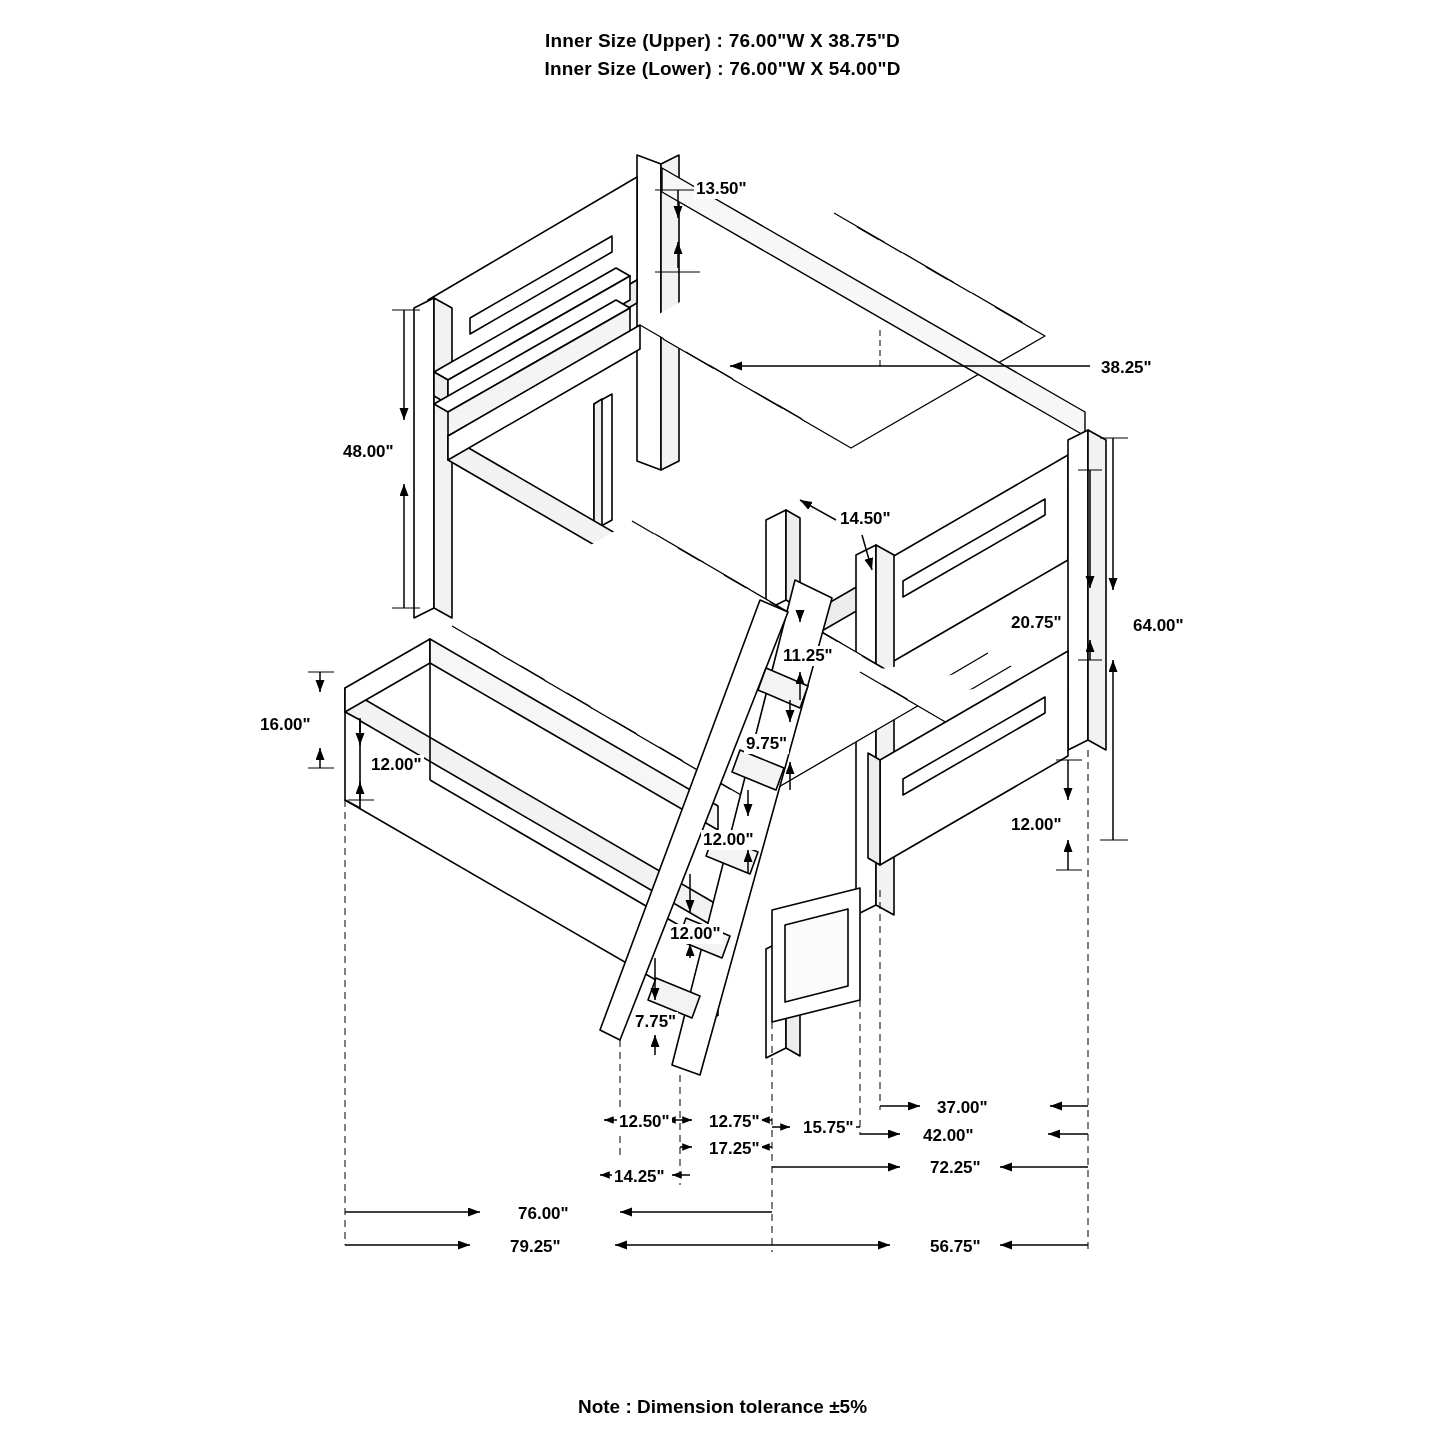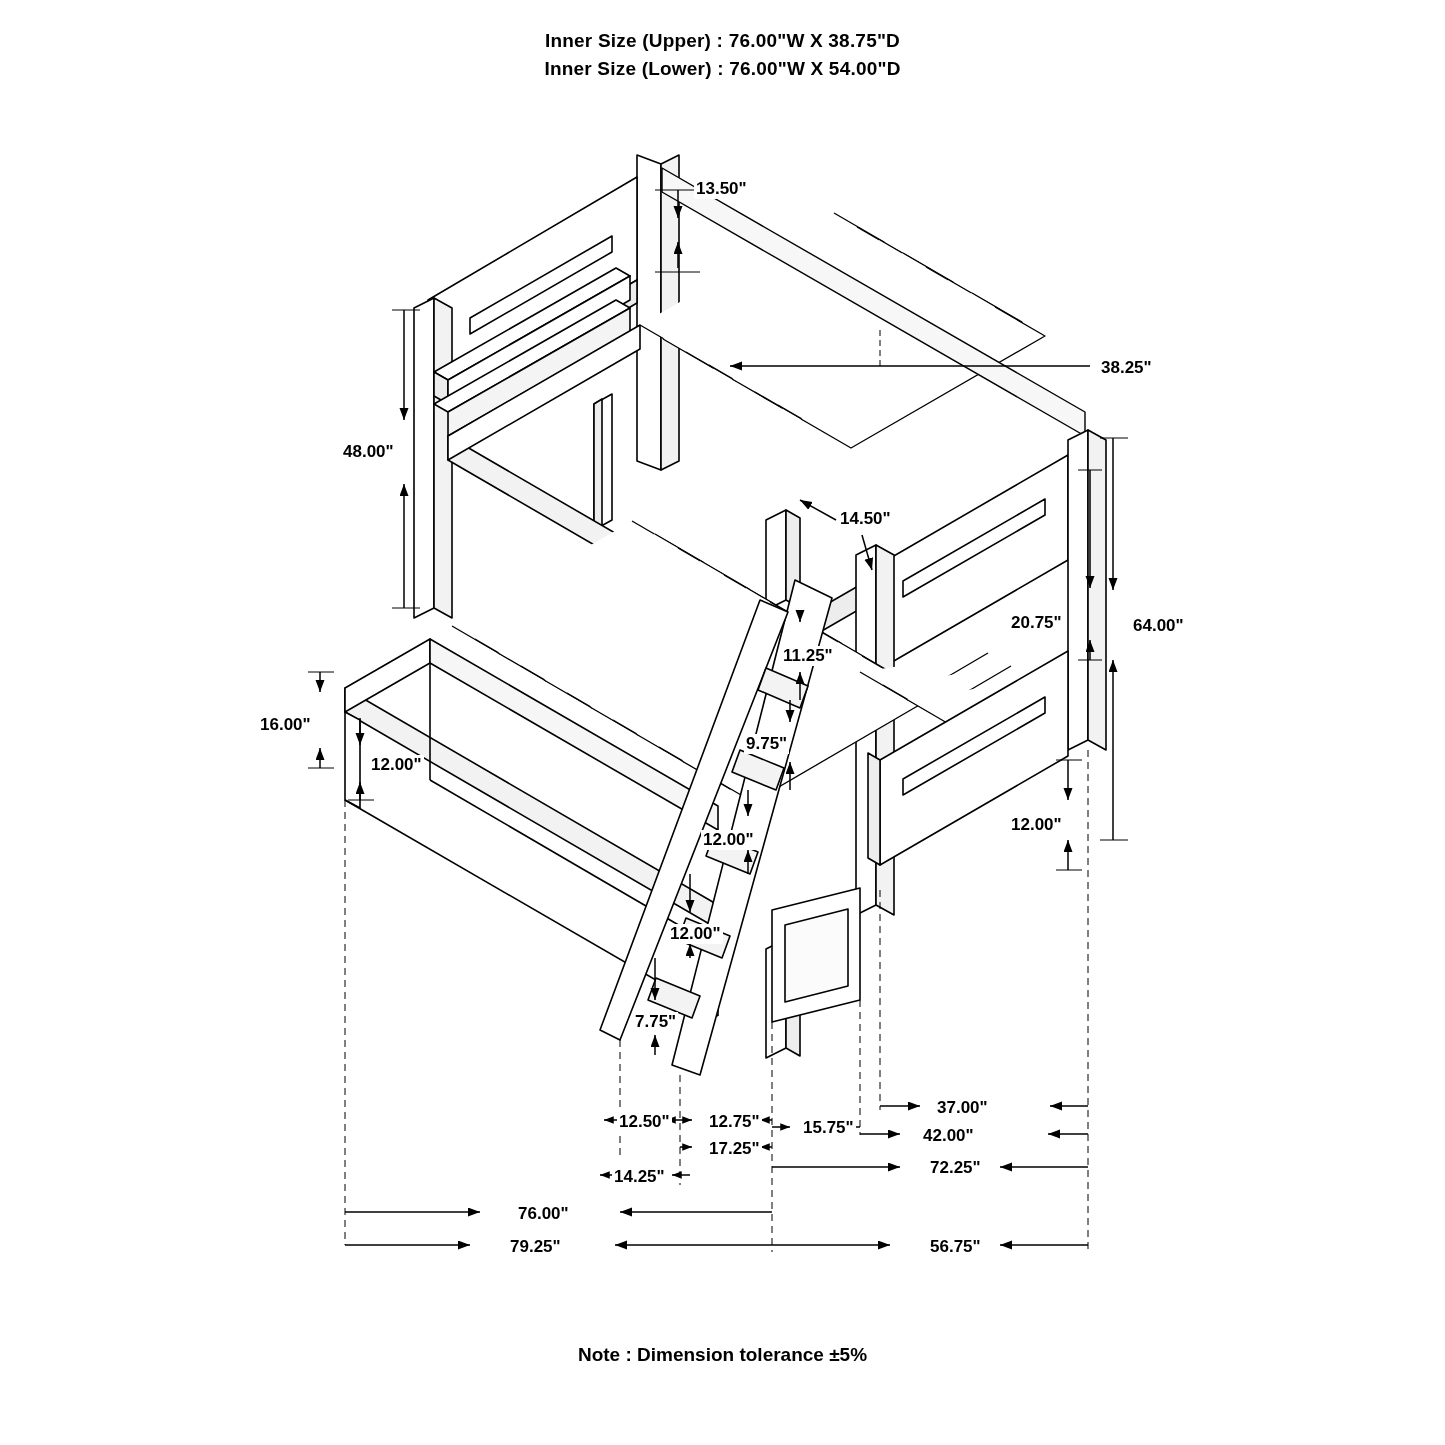--- a/index.html
+++ b/index.html
@@ -25,21 +25,21 @@
     letter-spacing: 0.2px;
   }
   #hdr1 { top: 30px; }
   #hdr2 { top: 58px; }
   .note {
     position: absolute;
     width: 100%;
     text-align: center;
     font-weight: bold;
     font-size: 19px;
-    top: 1344px;
+    top: 1396px;
   }
   .dim {
     position: absolute;
     font-weight: bold;
     font-size: 17px;
     white-space: nowrap;
     background: #ffffff;
     padding: 0 2px;
     line-height: 20px;
   }

